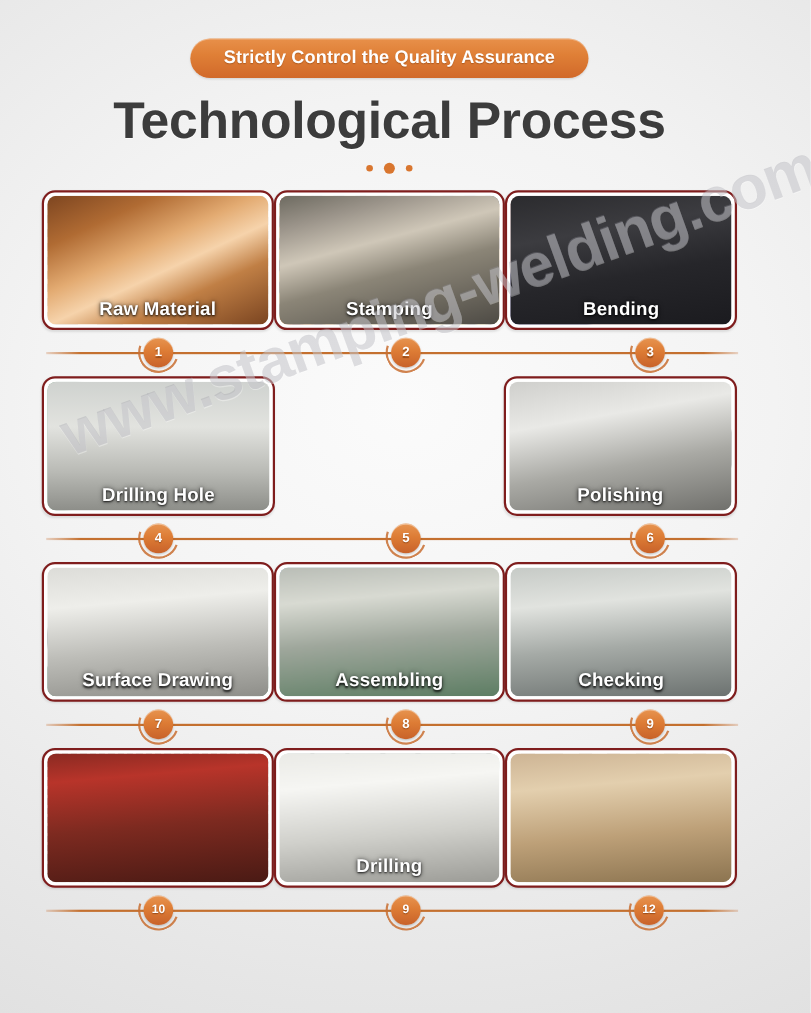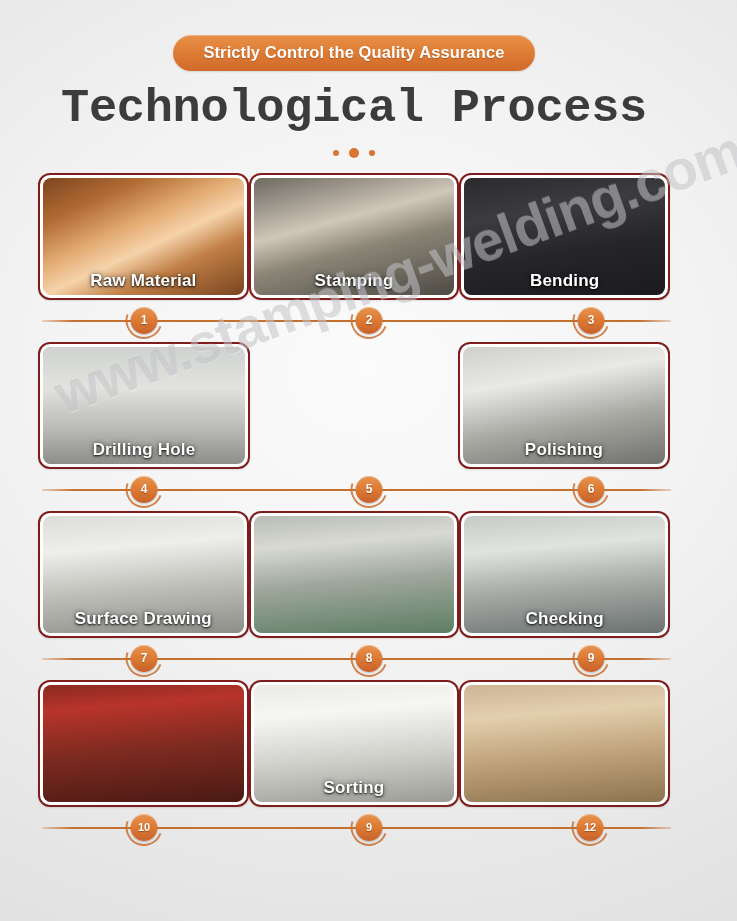--- a/index.html
+++ b/index.html
@@ -29,21 +29,20 @@
     white-space:nowrap;
   }
   .title{
     margin:13px 0 0;
     font-size:47px;
     font-weight:bold;
     color:#3c3c3c;
     letter-spacing:-.3px;
     text-shadow:0 1px 1px rgba(255,255,255,.85);
     line-height:1.06;
-    font-family:Liberation Mono, monospace;
   }
   .dots{margin-top:13px;display:flex;justify-content:center;align-items:center;gap:10px;height:12px;}
   .dot{border-radius:50%;background:#d9762f;}
   .dot.s{width:6px;height:6px;}
   .dot.b{width:10px;height:10px;}
 
   
   .rows{margin-top:14px;}
   .row{position:relative;}
   .cards{
@@ -228,20 +227,21 @@
           <div class="card">
             <div class="photo">
               <div class="layer" style="background:linear-gradient(175deg,#dcdcd8 0%,#eeeeea 28%,#bdbdb8 62%,#8e8e89 100%),radial-gradient(ellipse at 20% 55%,rgba(110,110,118,.9) 0 18%,rgba(0,0,0,0) 21%),linear-gradient(0deg,rgba(54,120,86,.75) 0 22%,rgba(0,0,0,0) 24%),radial-gradient(ellipse at 52% 40%,rgba(200,130,72,.7) 0 12%,rgba(0,0,0,0) 15%);background-size:cover;"></div>
             </div>
             <div class="caption">Surface Drawing</div>
           </div>
           <div class="card">
             <div class="photo">
               <div class="layer" style="background:linear-gradient(175deg,#b9bdb6 0%,#d8dad2 25%,#9fa79c 55%,#5d7d63 100%),radial-gradient(ellipse at 34% 62%,rgba(206,190,160,.95) 0 20%,rgba(0,0,0,0) 23%),radial-gradient(circle at 33% 38%,rgba(60,40,32,.92) 0 9%,rgba(0,0,0,0) 11%),linear-gradient(90deg,rgba(48,86,150,.4) 60%,rgba(0,0,0,0) 78%);background-size:cover;"></div>
             </div>
+            <div class="caption">Assembling</div>
           </div>
           <div class="card">
             <div class="photo">
               <div class="layer" style="background:linear-gradient(175deg,#c6cac6 0%,#e1e3df 28%,#a5aaa6 60%,#6c7270 100%),radial-gradient(ellipse at 64% 60%,rgba(30,58,110,.92) 0 22%,rgba(0,0,0,0) 25%),radial-gradient(ellipse at 28% 70%,rgba(40,95,180,.85) 0 16%,rgba(0,0,0,0) 19%),radial-gradient(circle at 60% 30%,rgba(58,42,34,.9) 0 8%,rgba(0,0,0,0) 10%);background-size:cover;"></div>
             </div>
             <div class="caption">Checking</div>
           </div>
         </div>
         <div class="connector">
           <div class="line"></div>
@@ -265,21 +265,21 @@
         <div class="cards">
           <div class="card">
             <div class="photo">
               <div class="layer" style="background:linear-gradient(175deg,#8a2a22 0%,#b8342a 20%,#7d2a20 55%,#4a1a14 100%),repeating-linear-gradient(45deg,rgba(255,255,255,.16) 0 2px,rgba(0,0,0,.28) 2px 6px),radial-gradient(ellipse at 63% 62%,rgba(235,168,30,.9) 0 12%,rgba(0,0,0,0) 15%),linear-gradient(180deg,rgba(245,245,240,.95) 0 14%,rgba(0,0,0,0) 16%);background-size:cover;"></div>
             </div>
           </div>
           <div class="card">
             <div class="photo">
               <div class="layer" style="background:linear-gradient(175deg,#eaeae6 0%,#f6f6f3 25%,#cfcfca 62%,#9b9b96 100%),repeating-linear-gradient(90deg,rgba(255,255,255,.9) 0 28px,rgba(120,120,118,.35) 28px 32px),radial-gradient(ellipse at 50% 62%,rgba(196,120,58,.8) 0 16%,rgba(0,0,0,0) 20%),linear-gradient(180deg,rgba(60,110,70,.35) 0 10%,rgba(0,0,0,0) 14%);background-size:cover;"></div>
             </div>
-            <div class="caption">Sorting</div>
+            <div class="caption">Drilling</div>
           </div>
           <div class="card">
             <div class="photo">
               <div class="layer" style="background:linear-gradient(175deg,#cdb494 0%,#e3cfae 26%,#bda078 62%,#8c7450 100%),repeating-linear-gradient(88deg,rgba(255,255,255,.55) 0 14px,rgba(150,120,86,.3) 14px 26px),linear-gradient(180deg,rgba(255,255,255,.5) 0 42%,rgba(0,0,0,0) 46%);background-size:cover;"></div>
             </div>
           </div>
         </div>
         <div class="connector">
           <div class="line"></div>
           <div class="badges">

